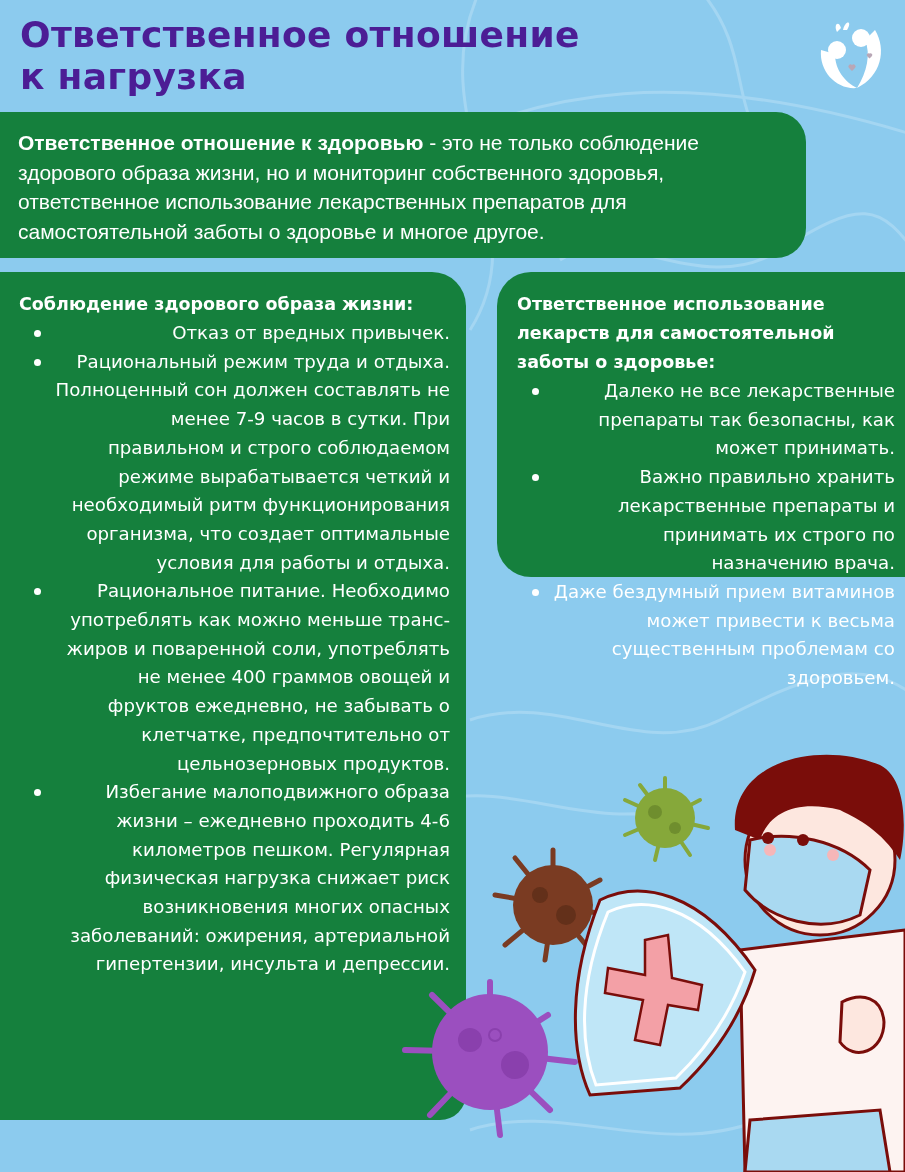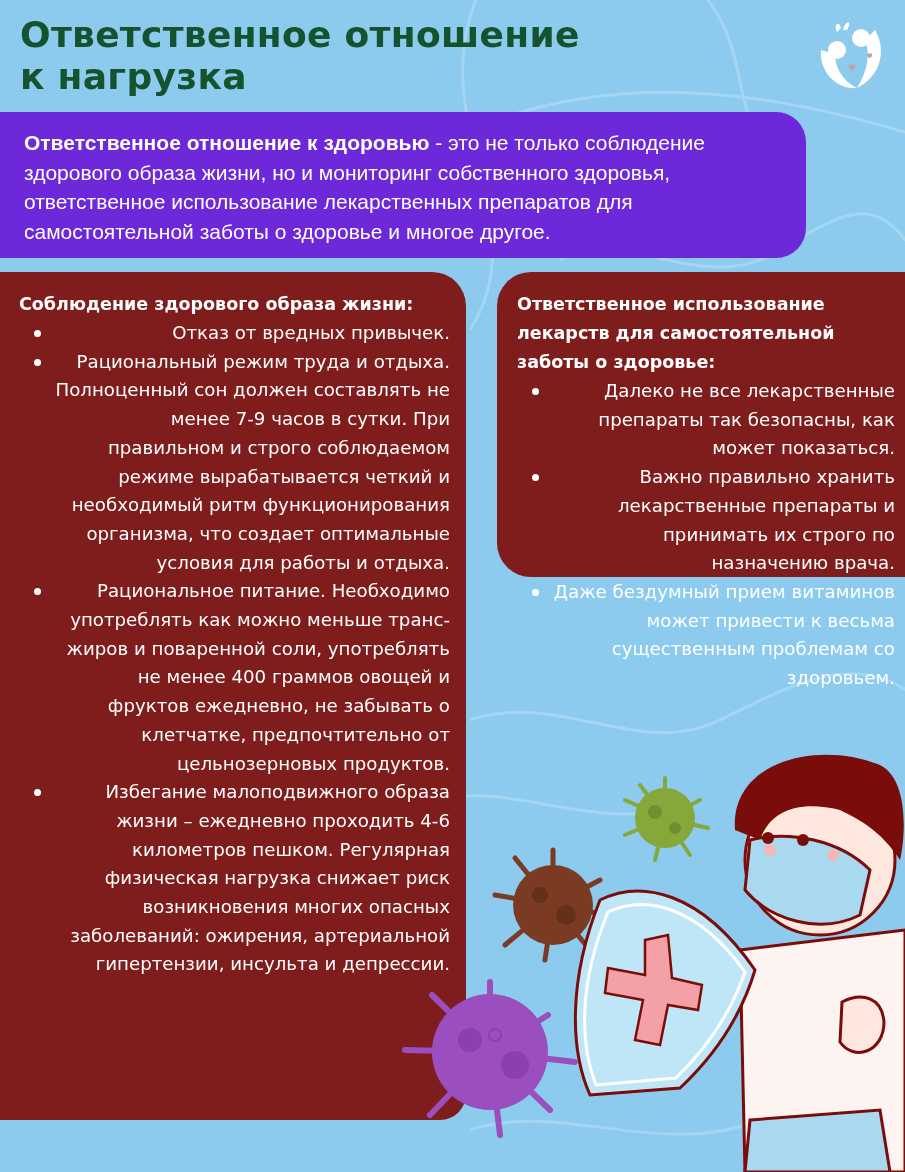--- a/index.html
+++ b/index.html
@@ -1,22 +1,22 @@
 <!DOCTYPE html>
 <html><head>
 <meta charset="utf-8">
 <style>
   html,body{margin:0;padding:0;}
   body{width:905px;height:1172px;position:relative;overflow:hidden;background:#8ccbee;font-family:"DejaVu Sans","Liberation Sans",sans-serif;}
   .bg-lines{position:absolute;left:0;top:0;width:905px;height:1172px;}
-  .title{position:absolute;left:20px;top:14px;margin:0;font-family:"DejaVu Sans",sans-serif;font-weight:bold;font-size:36px;line-height:42px;color:#14532d;letter-spacing:0.3px;}
+  .title{position:absolute;left:20px;top:14px;margin:0;font-family:"DejaVu Sans",sans-serif;font-weight:bold;font-size:36px;line-height:42px;color:#4c1d95;letter-spacing:0.3px;}
   .logo{position:absolute;left:815px;top:10px;width:72px;height:82px;}
-  .intro{position:absolute;left:0;top:112px;width:806px;height:146px;background:#6d28d9;border-radius:0 30px 30px 0;box-sizing:border-box;padding:16px 24px;color:#fff;font-family:"Liberation Sans",sans-serif;font-size:21px;line-height:29.5px;}
+  .intro{position:absolute;left:0;top:112px;width:806px;height:146px;background:#15803d;border-radius:0 30px 30px 0;box-sizing:border-box;padding:16px 18px;color:#fff;font-family:"Liberation Sans",sans-serif;font-size:21px;line-height:29.5px;}
   .intro b{font-weight:bold;}
-  .panel{position:absolute;background:#7f1d1d;color:#fff;box-sizing:border-box;font-family:"DejaVu Sans",sans-serif;}
+  .panel{position:absolute;background:#15803d;color:#fff;box-sizing:border-box;font-family:"DejaVu Sans",sans-serif;}
   .panel-left{left:0;top:272px;width:466px;height:848px;border-radius:0 34px 26px 0;padding:18px 16px 0 19px;}
   .panel-right{left:497px;top:272px;width:408px;height:305px;border-radius:34px 0 0 34px;padding:18px 10px 0 20px;}
   .panel-title{margin:0;font-size:17.5px;font-weight:bold;line-height:29px;}
   ul.bullets{list-style:none;margin:0;padding:0;}
   ul.bullets li{position:relative;padding-left:35px;font-size:18.2px;line-height:28.7px;text-align:right;}
   ul.bullets li::before{content:"";position:absolute;left:15px;top:11px;width:7px;height:7px;border-radius:50%;background:#fff;}
   .illus{position:absolute;left:395px;top:740px;width:510px;height:432px;}
 </style>
 </head>
 <body>
@@ -59,21 +59,21 @@
     <li>Отказ от вредных привычек.</li>
     <li>Рациональный режим труда и отдыха. Полноценный сон должен составлять не менее 7-9 часов в сутки. При правильном и строго соблюдаемом режиме вырабатывается четкий и необходимый ритм функционирования организма, что создает оптимальные условия для работы и отдыха.</li>
     <li>Рациональное питание. Необходимо употреблять как можно меньше транс-жиров и поваренной соли, употреблять не менее 400 граммов овощей и фруктов ежедневно, не забывать о клетчатке, предпочтительно от цельнозерновых продуктов.</li>
     <li>Избегание малоподвижного образа жизни – ежедневно проходить 4-6 километров пешком. Регулярная физическая нагрузка снижает риск возникновения многих опасных заболеваний: ожирения, артериальной гипертензии, инсульта и депрессии.</li>
   </ul>
 </div>
 
 <div class="panel panel-right">
   <h2 class="panel-title">Ответственное использование лекарств для самостоятельной заботы о здоровье:</h2>
   <ul class="bullets">
-    <li>Далеко не все лекарственные препараты так безопасны, как может показаться.</li>
+    <li>Далеко не все лекарственные препараты так безопасны, как может принимать.</li>
     <li>Важно правильно хранить лекарственные препараты и принимать их строго по назначению врача.</li>
     <li>Даже бездумный прием витаминов может привести к весьма существенным проблемам со здоровьем.</li>
   </ul>
 </div>
 
 <svg class="illus" viewBox="395 740 510 432">
 
   <g>
     <g stroke="#7a3b22" stroke-width="5" stroke-linecap="round">
       <line x1="553" y1="905" x2="553" y2="850"></line>

